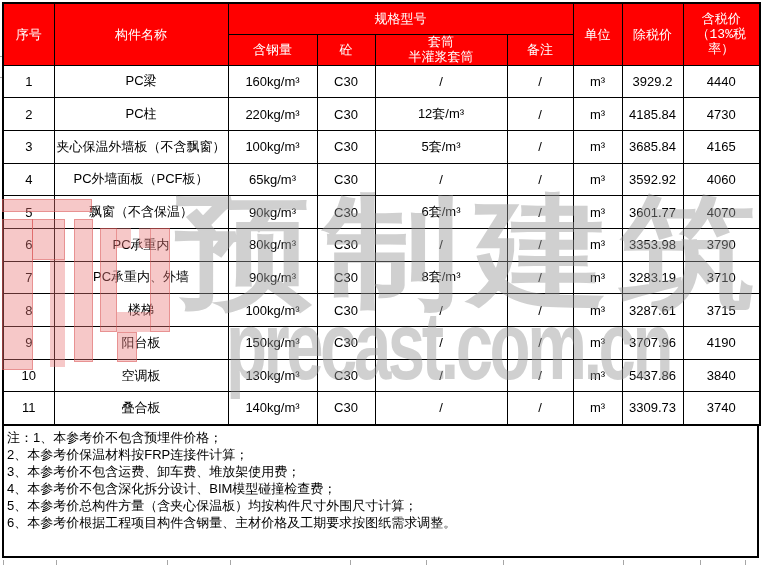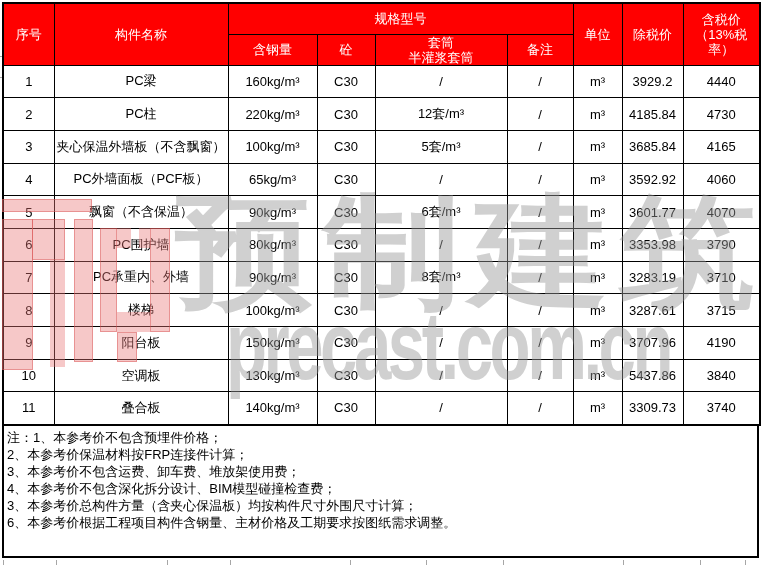--- a/index.html
+++ b/index.html
@@ -17,21 +17,21 @@
     border:1px solid #000000; text-align:center; vertical-align:middle;
     padding:0; overflow:hidden;
   }
   .price-table thead th {
     background:#FF0000; color:#ffffff; font-weight:normal;
     font-size:13px; height:31px; line-height:15px;margin-top:9px;
   }
   .price-table tbody td {
     background:#ffffff; color:#000000; font-size:13px; height:32.7px;
   }
-  .two-line span { display:block; line-height:15px; }
+  .two-line span { display:block; line-height:15px;font-family:Liberation Mono, monospace; }
   .notes-box {
     width:757px; height:132px; border:2px solid #000000; border-top:none;
     padding:3px 12px 0 3px; background:#ffffff;
   }
   .note-line { font-size:13px; line-height:17px; color:#000000; white-space:nowrap; }
 
   
   .wm { position:absolute; left:0; top:0; width:761px; height:565px; pointer-events:none; z-index:10; }
   .lg { position:absolute; background:rgba(233,118,118,0.40); border:1px solid rgba(214,80,80,0.45); }
   .lg-noborder { border:none; }
@@ -141,21 +141,21 @@
           <td>90kg/m³</td>
           <td>C30</td>
           <td>6套/m³</td>
           <td>/</td>
           <td>m³</td>
           <td>3601.77</td>
           <td>4070</td>
         </tr>
         <tr>
           <td>6</td>
-          <td>PC围护墙</td>
+          <td>PC承重内</td>
           <td>80kg/m³</td>
           <td>C30</td>
           <td>/</td>
           <td>/</td>
           <td>m³</td>
           <td>3353.98</td>
           <td>3790</td>
         </tr>
         <tr>
           <td>7</td>
@@ -213,21 +213,21 @@
           <td>3740</td>
         </tr>
       </tbody>
     </table>
 
     <div class="notes-box">
       <div class="note-line">注：1、本参考价不包含预埋件价格；</div>
       <div class="note-line">2、本参考价保温材料按FRP连接件计算；</div>
       <div class="note-line">3、本参考价不包含运费、卸车费、堆放架使用费；</div>
       <div class="note-line">4、本参考价不包含深化拆分设计、BIM模型碰撞检查费；</div>
-      <div class="note-line">3、本参考价总构件方量（含夹心保温板）均按构件尺寸外围尺寸计算；</div>
+      <div class="note-line">5、本参考价总构件方量（含夹心保温板）均按构件尺寸外围尺寸计算；</div>
       <div class="note-line">6、本参考价根据工程项目构件含钢量、主材价格及工期要求按图纸需求调整。</div>
     </div>
   </div>
 
   <div class="wm">
     <div>
       <div class="lg" style="left:2px;   top:199px; width:90px; height:13px;"></div>
       <div class="lg" style="left:2px;   top:219px; width:31px; height:151px;"></div>
       <div class="lg" style="left:32px;  top:219px; width:33px; height:41px;"></div>
       <div class="lg lg-noborder" style="left:50px; top:260px; width:15px; height:107px;"></div>

